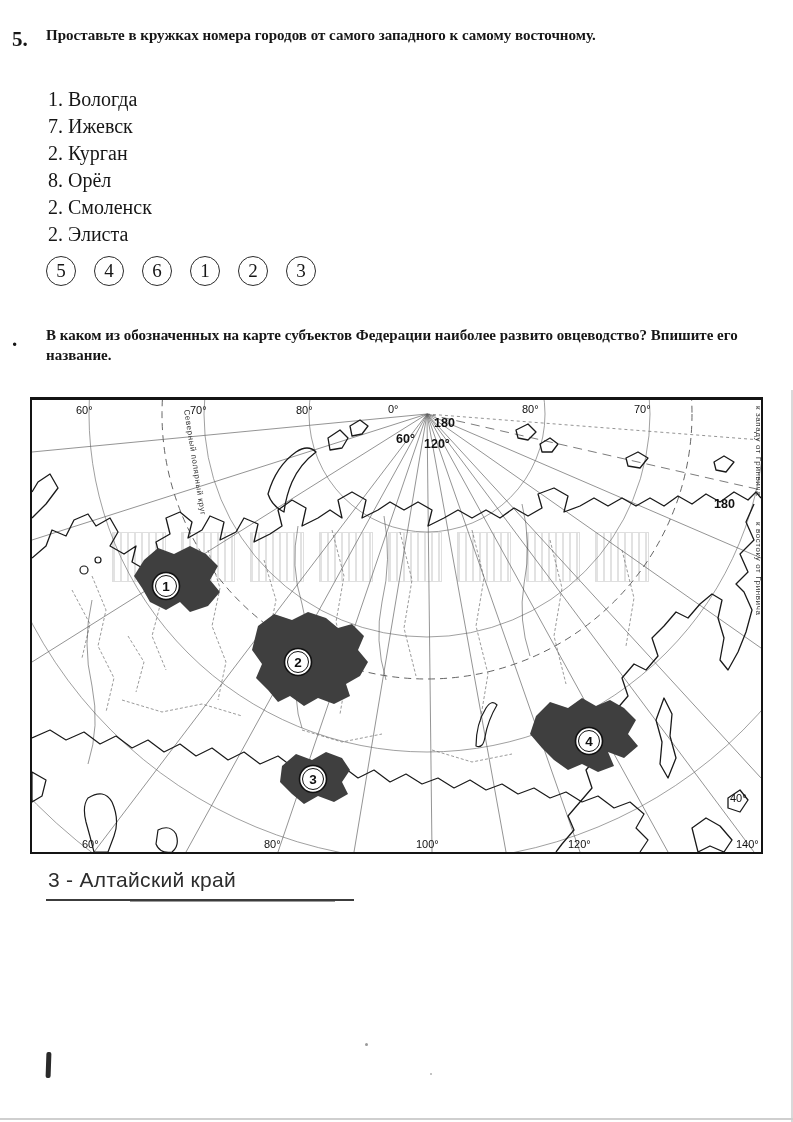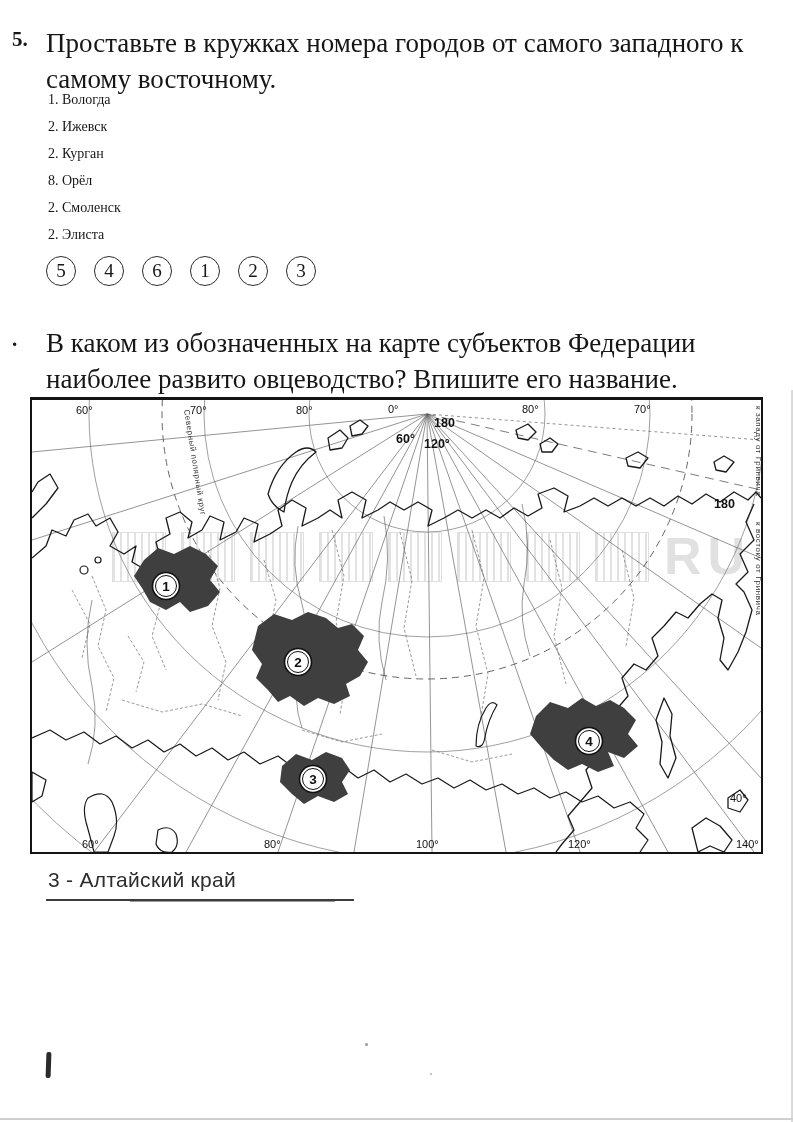--- a/index.html
+++ b/index.html
@@ -4,24 +4,24 @@
 <style>
   html,body{margin:0;padding:0;}
   body{
     width:793px;height:1122px;position:relative;background:#ffffff;
     font-family:"Liberation Serif", serif;color:#161616;overflow:hidden;
   }
   
   .task{position:absolute;left:0;display:flex;}
   .qnum{flex:0 0 46px;padding-left:12px;box-sizing:border-box;
         font-weight:bold;font-size:21px;line-height:1.32;}
-  .qtext{width:722px;font-weight:normal;font-size:27px;line-height:1.32;}
+  .qtext{width:722px;font-weight:bold;font-size:15px;line-height:1.32;}
   #task-cities{top:26px;}
   #task-sheep{top:326px;}
-  .city-list{position:absolute;left:48px;top:86px;font-size:14px;line-height:27px;}
+  .city-list{position:absolute;left:48px;top:86px;font-size:20px;line-height:27px;}
   .city-list div{height:27px;}
   
   .circles-row{position:absolute;left:46px;top:256px;display:flex;}
   .ans-circle{
     width:30px;height:30px;border:1.7px solid #2c2c2c;border-radius:50%;
     display:flex;align-items:center;justify-content:center;
     font-size:19px;margin-right:18px;box-sizing:border-box;
   }
   
   .map-frame{
@@ -66,21 +66,21 @@
 </head>
 <body>
 
 <div class="task" id="task-cities">
   <div class="qnum">5.</div>
   <div class="qtext">Проставьте в кружках номера городов от самого западного к самому восточному.</div>
 </div>
 
 <div class="city-list">
   <div>1. Вологда</div>
-  <div>2. Ижевск</div>
+  <div>7. Ижевск</div>
   <div>2. Курган</div>
   <div>8. Орёл</div>
   <div>2. Смоленск</div>
   <div>2. Элиста</div>
 </div>
 
 <div class="circles-row">
   <div class="ans-circle">5</div>
   <div class="ans-circle">4</div>
   <div class="ans-circle">6</div>
@@ -98,21 +98,20 @@
 
   <div class="watermark">
     <div class="wm-block"></div>
     <div class="wm-block"></div>
     <div class="wm-block"></div>
     <div class="wm-block"></div>
     <div class="wm-block"></div>
     <div class="wm-block"></div>
     <div class="wm-block"></div>
     <div class="wm-block"></div>
-    <div class="wm-text">RU</div>
   </div>
 
   <svg width="729" height="452" viewBox="0 0 729 452">
     <defs>
         <clipPath id="mapclip">
           <rect x="0" y="0" width="729" height="452"></rect>
         </clipPath>
       </defs>
 
     <g clip-path="url(#mapclip)" stroke="#777" stroke-width="0.7" fill="none">

